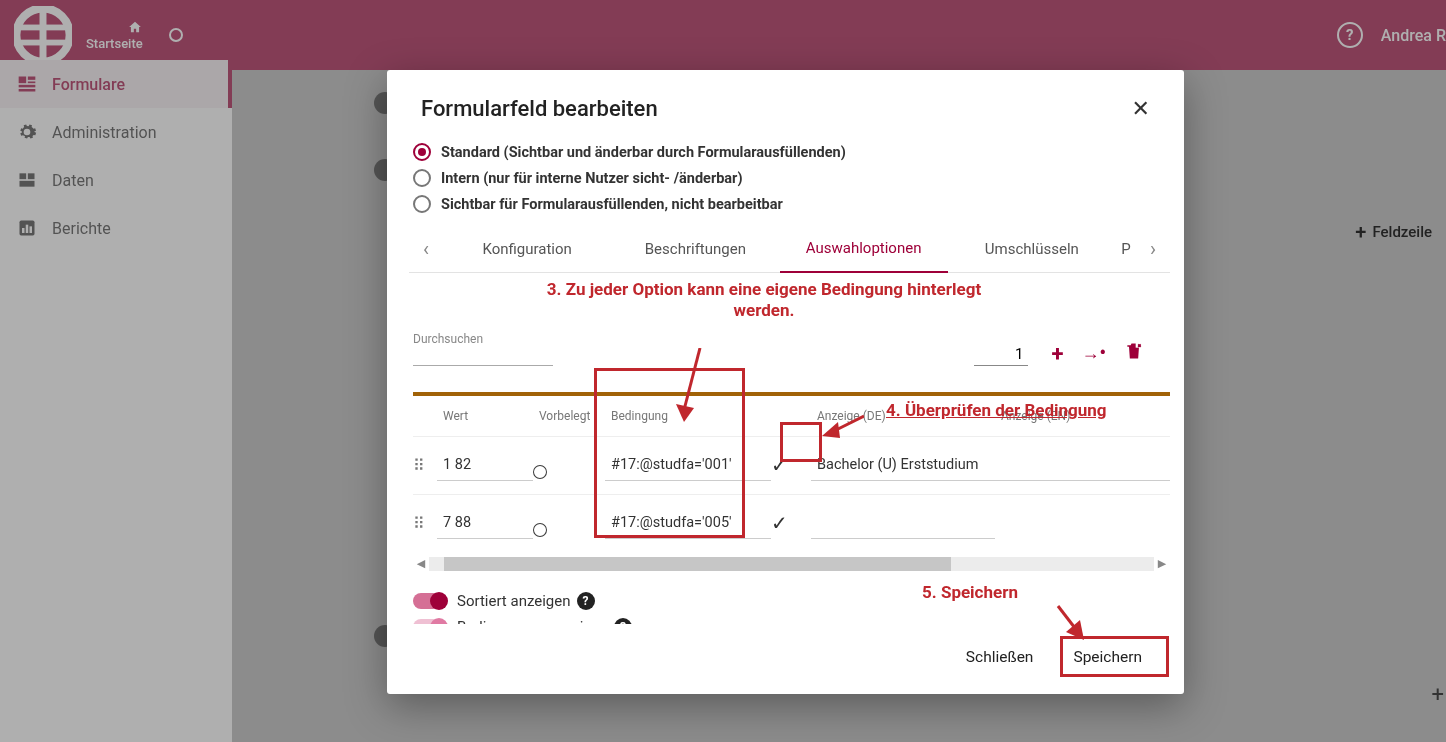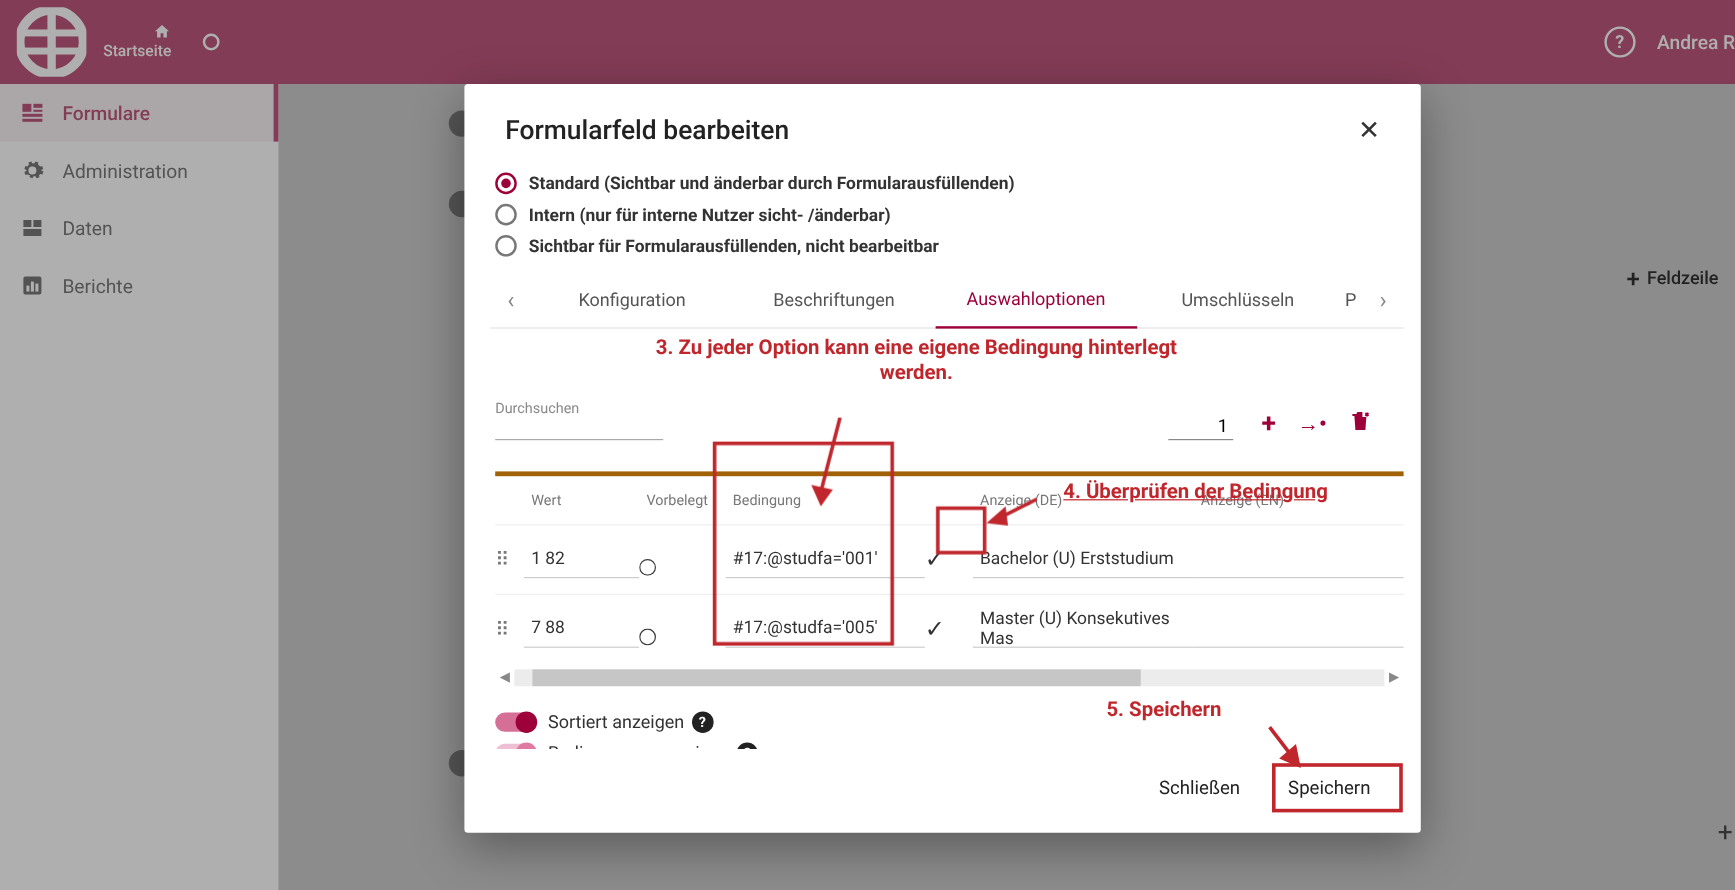--- a/index.html
+++ b/index.html
@@ -29,21 +29,21 @@
 .home-block .label { font-size:13px; font-weight:500;}
 .status-dot {
   width:14px; height:14px; border:2px solid #fff; border-radius:50%;
 }
 .topbar .spacer { flex:1; }
 .topbar .help { width:26px; height:26px; border:2px solid #fff; border-radius:50%; margin-right:18px; display:flex; align-items:center; justify-content:center; font-size:15px; font-weight:700;}
 .topbar .user { font-size:16px; font-weight:500; margin-right:0; white-space:nowrap;}
 
 
 .sidebar {
-  position:absolute; top:70px; left:0; width:232px; bottom:0; background:#fff;
+  position:absolute; top:60px; left:0; width:232px; bottom:0; background:#fff;
 }
 .sidebar .item {
   display:flex; align-items:center; height:48px; padding:0 16px;
   font-size:16px; color:#333; cursor:pointer;
 }
 .sidebar .item.active { color:var(--brand); background:#f6eef1; border-right:4px solid var(--brand); font-weight:500;}
 .sidebar .item .icon { width:22px; margin-right:14px; display:flex; align-items:center; justify-content:center;}
 .sidebar .item .icon svg { width:20px; height:20px; }
 
 
@@ -295,21 +295,20 @@
         <span class="cell">Bachelor (U) Erststudium</span>
         <span class="cell"></span>
       </div>
 
       <div class="trow">
         <span class="drag">⠿</span>
         <span class="cell">7 88</span>
         <span><span class="toggle"></span></span>
         <span class="cell">#17:@studfa='005'</span>
         <span class="check">✓</span>
-        <span class="cell">Master (U) Konsekutives Mas</span>
         <span class="cell"></span>
       </div>
     </div>
 
     <div class="hscroll">
       <span class="arrow">◀</span>
       <div class="track">
           <div class="thumb"></div>
         </div>
       <span class="arrow">▶</span>

